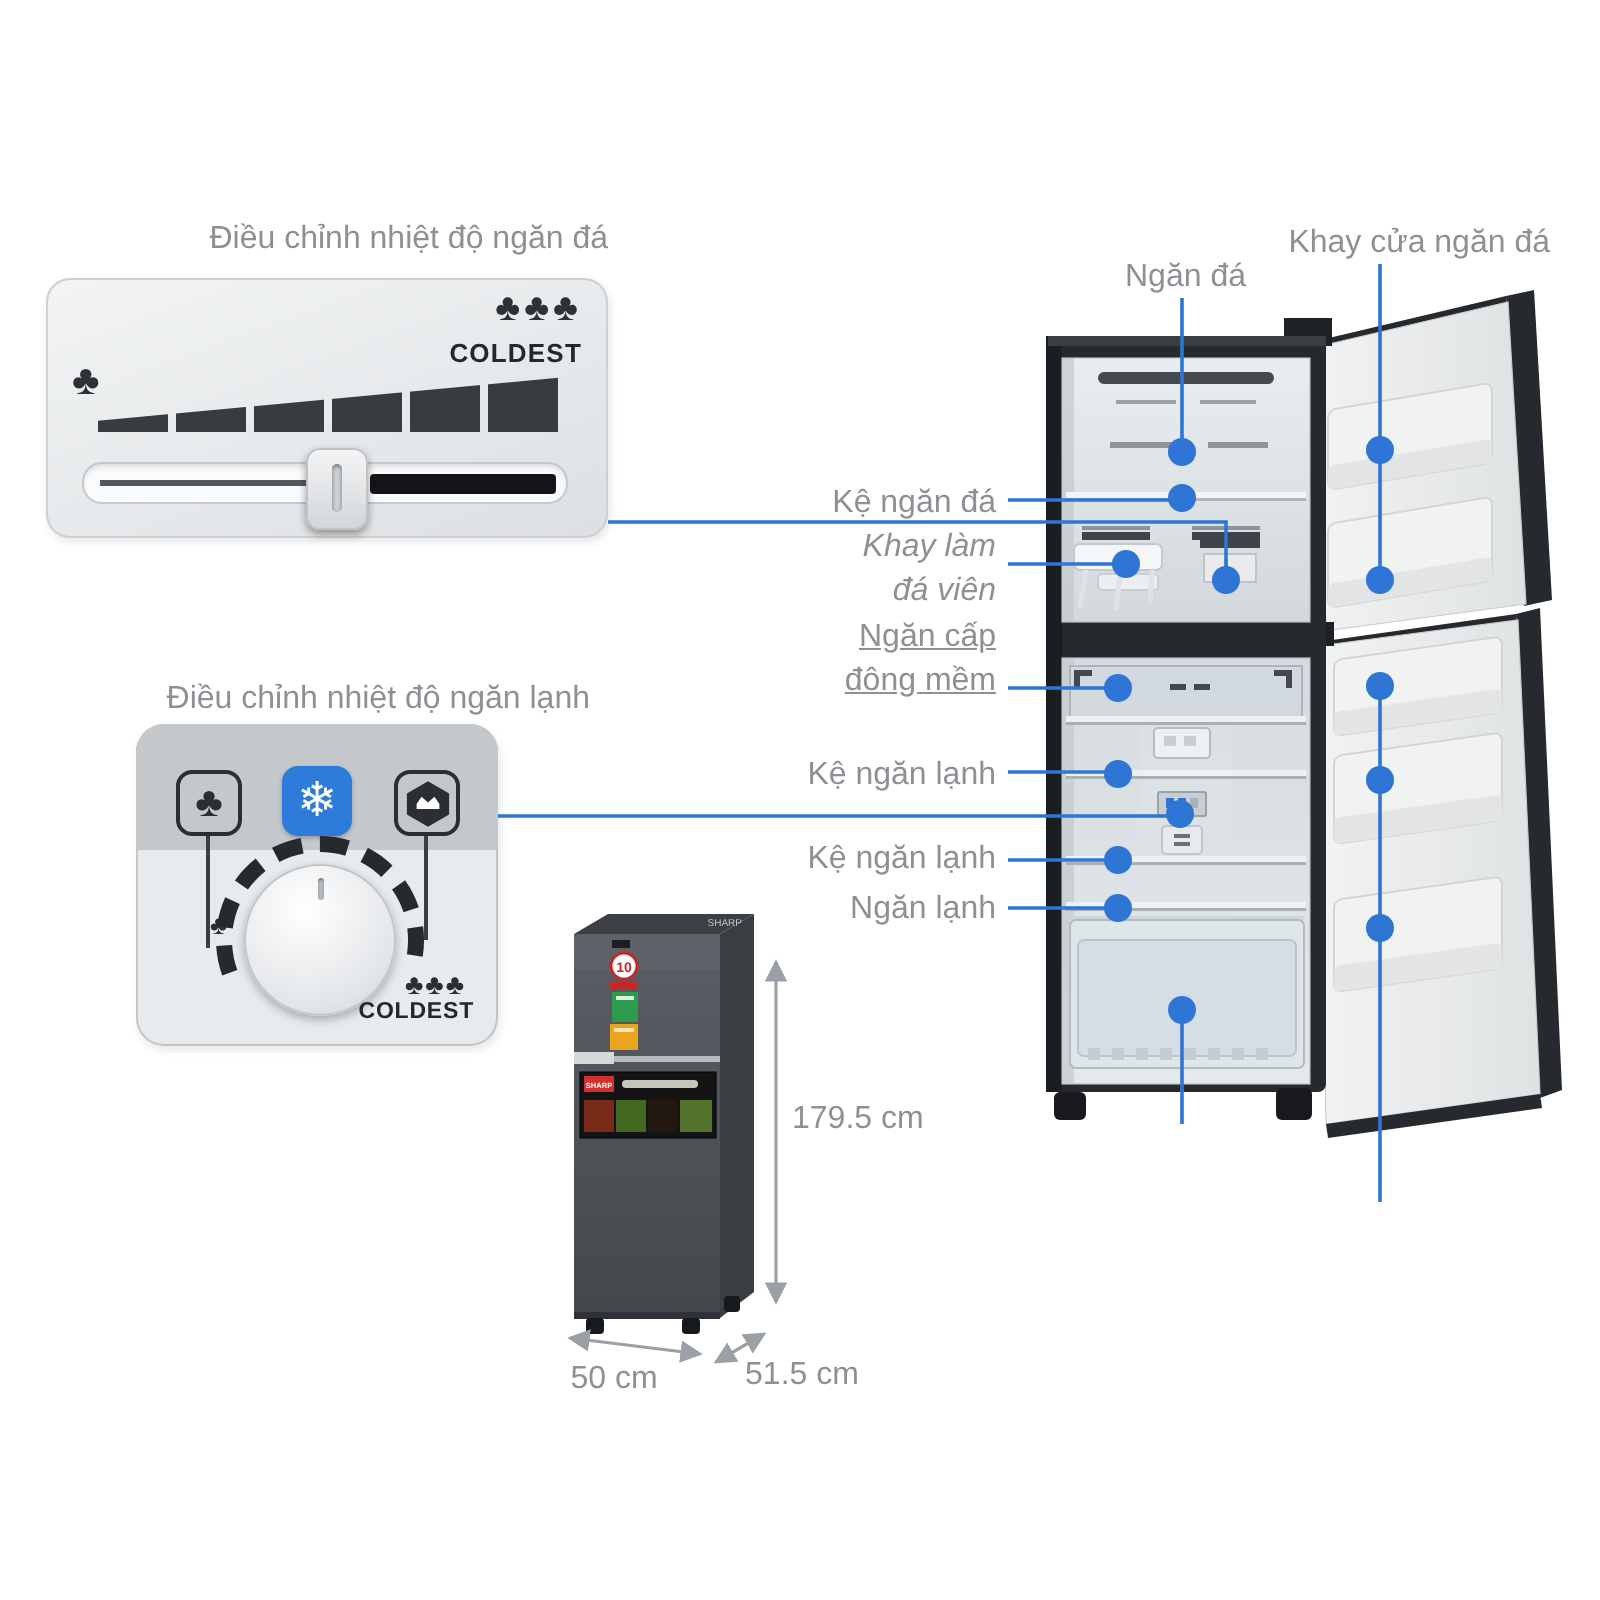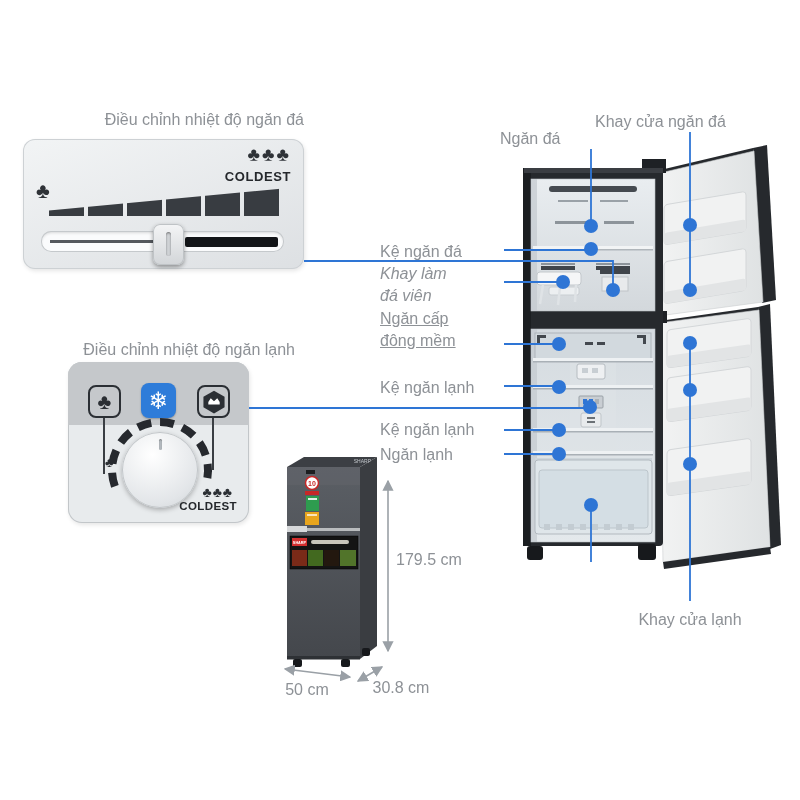--- a/index.html
+++ b/index.html
@@ -1,21 +1,21 @@
 <!DOCTYPE html>
 <html style="--accent: #2e75d5; --label: #8d9196;"><head>
 <meta charset="utf-8">
 <style>
   :root { --accent:#2e75d5; --label:#8d9196; }
   * { margin:0; padding:0; box-sizing:border-box; }
   body { background:#fff; font-family:"Liberation Sans","DejaVu Sans",sans-serif; }
   .canvas { position:relative; width:800px; height:800px; background:#fff; overflow:hidden; }
 
   .lbl { position:absolute; color:var(--label); font-size:16px; line-height:21.5px; z-index:2; }
-  .ra { text-align:left; } .ca { text-align:center; }
+  .ra { text-align:right; } .ca { text-align:center; }
 
   .p-title { position:absolute; color:var(--label); font-size:16px; text-align:right; z-index:2; }
 
   
   .panel1 { position:absolute; left:23px; top:139px; width:281px; height:130px; border-radius:12px;
             background:linear-gradient(160deg,#f2f4f5,#dde0e3);
             box-shadow:inset 0 0 0 1px #cdd1d4, 1px 2px 4px rgba(0,0,0,.10); z-index:2; }
   .fans3a { position:absolute; right:13px; top:5px; font-size:19px; letter-spacing:2px; color:#2e3237; }
   .coldest1 { position:absolute; right:13px; top:30px; font-size:13px; font-weight:bold; letter-spacing:.6px; color:#24272b; }
   .fan-left { position:absolute; left:13px; top:40px; font-size:21px; color:#2e3237; }
@@ -113,25 +113,24 @@
     <span>Khay làm</span><br>
     <span>đá viên</span>
   </div>
   <div class="lbl ra" style="left:380px; top:308px; width:118px;text-decoration:underline;">
     <span>Ngăn cấp</span><br>
     <span>đông mềm</span>
   </div>
   <div class="lbl ra" style="left:380px; top:377px; width:118px;">Kệ ngăn lạnh</div>
   <div class="lbl ra" style="left:380px; top:419px; width:118px;">Kệ ngăn lạnh</div>
   <div class="lbl ra" style="left:380px; top:444px; width:118px;">Ngăn lạnh</div>
-  <div class="lbl ca" style="left:616px; top:609px; width:148px;">Khay cửa lạnh</div>
 
   <div class="lbl" style="left:396px; top:549px;">179.5 cm</div>
   <div class="lbl ca" style="left:277px; top:679px; width:60px;">50 cm</div>
-  <div class="lbl ca" style="left:366px; top:677px; width:70px;">30.8 cm</div>
+  <div class="lbl ca" style="left:366px; top:677px; width:70px;">51.5 cm</div>
 
   <svg class="overlay" width="800" height="800" viewBox="0 0 800 800">
     <defs>
       <linearGradient id="gFront" x1="0" y1="0" x2="0" y2="1">
           <stop offset="0" stop-color="#5b5f65"></stop>
           <stop offset="1" stop-color="#44474c"></stop>
         </linearGradient>
       <linearGradient id="gDoor" x1="0" y1="0" x2="1" y2="0">
           <stop offset="0" stop-color="#f2f3f3"></stop>
           <stop offset="1" stop-color="#dfe2e3"></stop>

